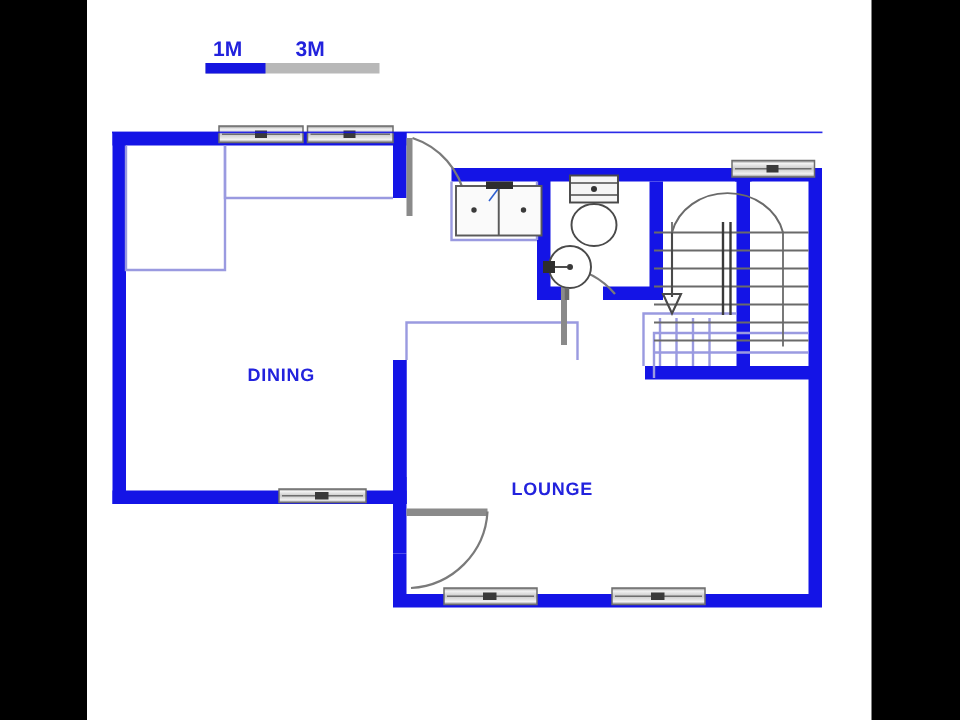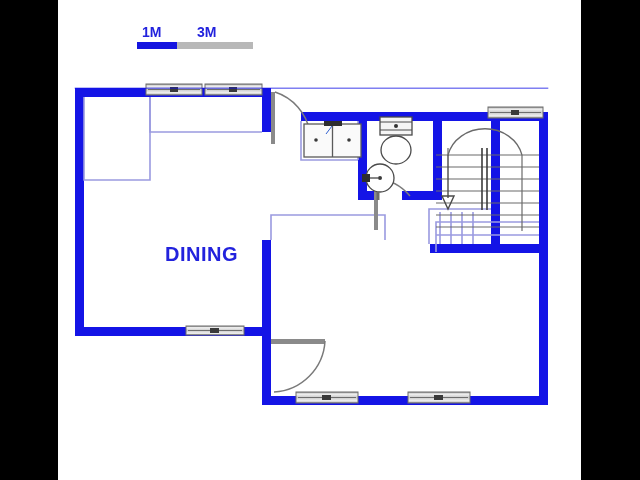--- a/index.html
+++ b/index.html
@@ -65,21 +65,21 @@
     position: absolute;
     left: 0px;
     top: 18px;
     width: 40px;
     height: 7px;
     background: #1515e0;
   }
   .room-label {
     position: absolute;
     font-family: "Liberation Sans", sans-serif;
-    font-size: 20px;
+    font-size: 12px;
     font-weight: bold;
     color: #2222dd;
     letter-spacing: 0.5px;
     white-space: nowrap;
   }
   .room-label.dining { left: 107px; top: 243px; }
   .room-label.lounge { left: 283px; top: 319px; }
 </style>
 </head>
 <body>
@@ -91,20 +91,21 @@
     <div class="scalebar-wrap">
       <div class="scale-labels">
         <span class="scale-label one">1M</span>
         <span class="scale-label two">3M</span>
       </div>
       <div class="scale-track"></div>
       <div class="scale-fill"></div>
     </div>
 
     <span class="room-label dining">DINING</span>
+    <span class="room-label lounge">LOUNGE</span>
 
     <svg id="plan-svg" width="523" height="480" viewBox="0 0 523 480">
 
       <defs>
         <linearGradient id="winGrad" x1="0" y1="0" x2="0" y2="1">
           <stop offset="0%" stop-color="#8a8a8a"></stop>
           <stop offset="18%" stop-color="#f2f2f2"></stop>
           <stop offset="50%" stop-color="#c9c9c9"></stop>
           <stop offset="82%" stop-color="#f2f2f2"></stop>
           <stop offset="100%" stop-color="#8a8a8a"></stop>

